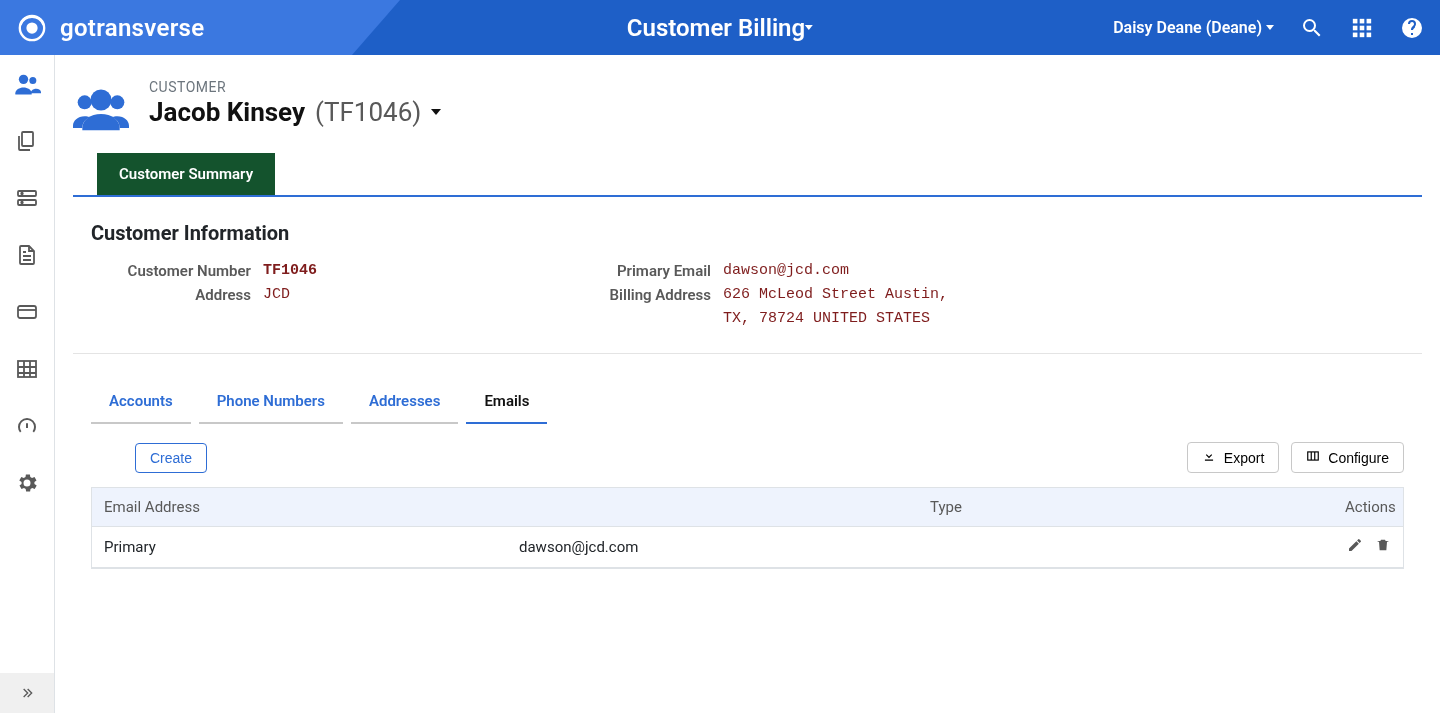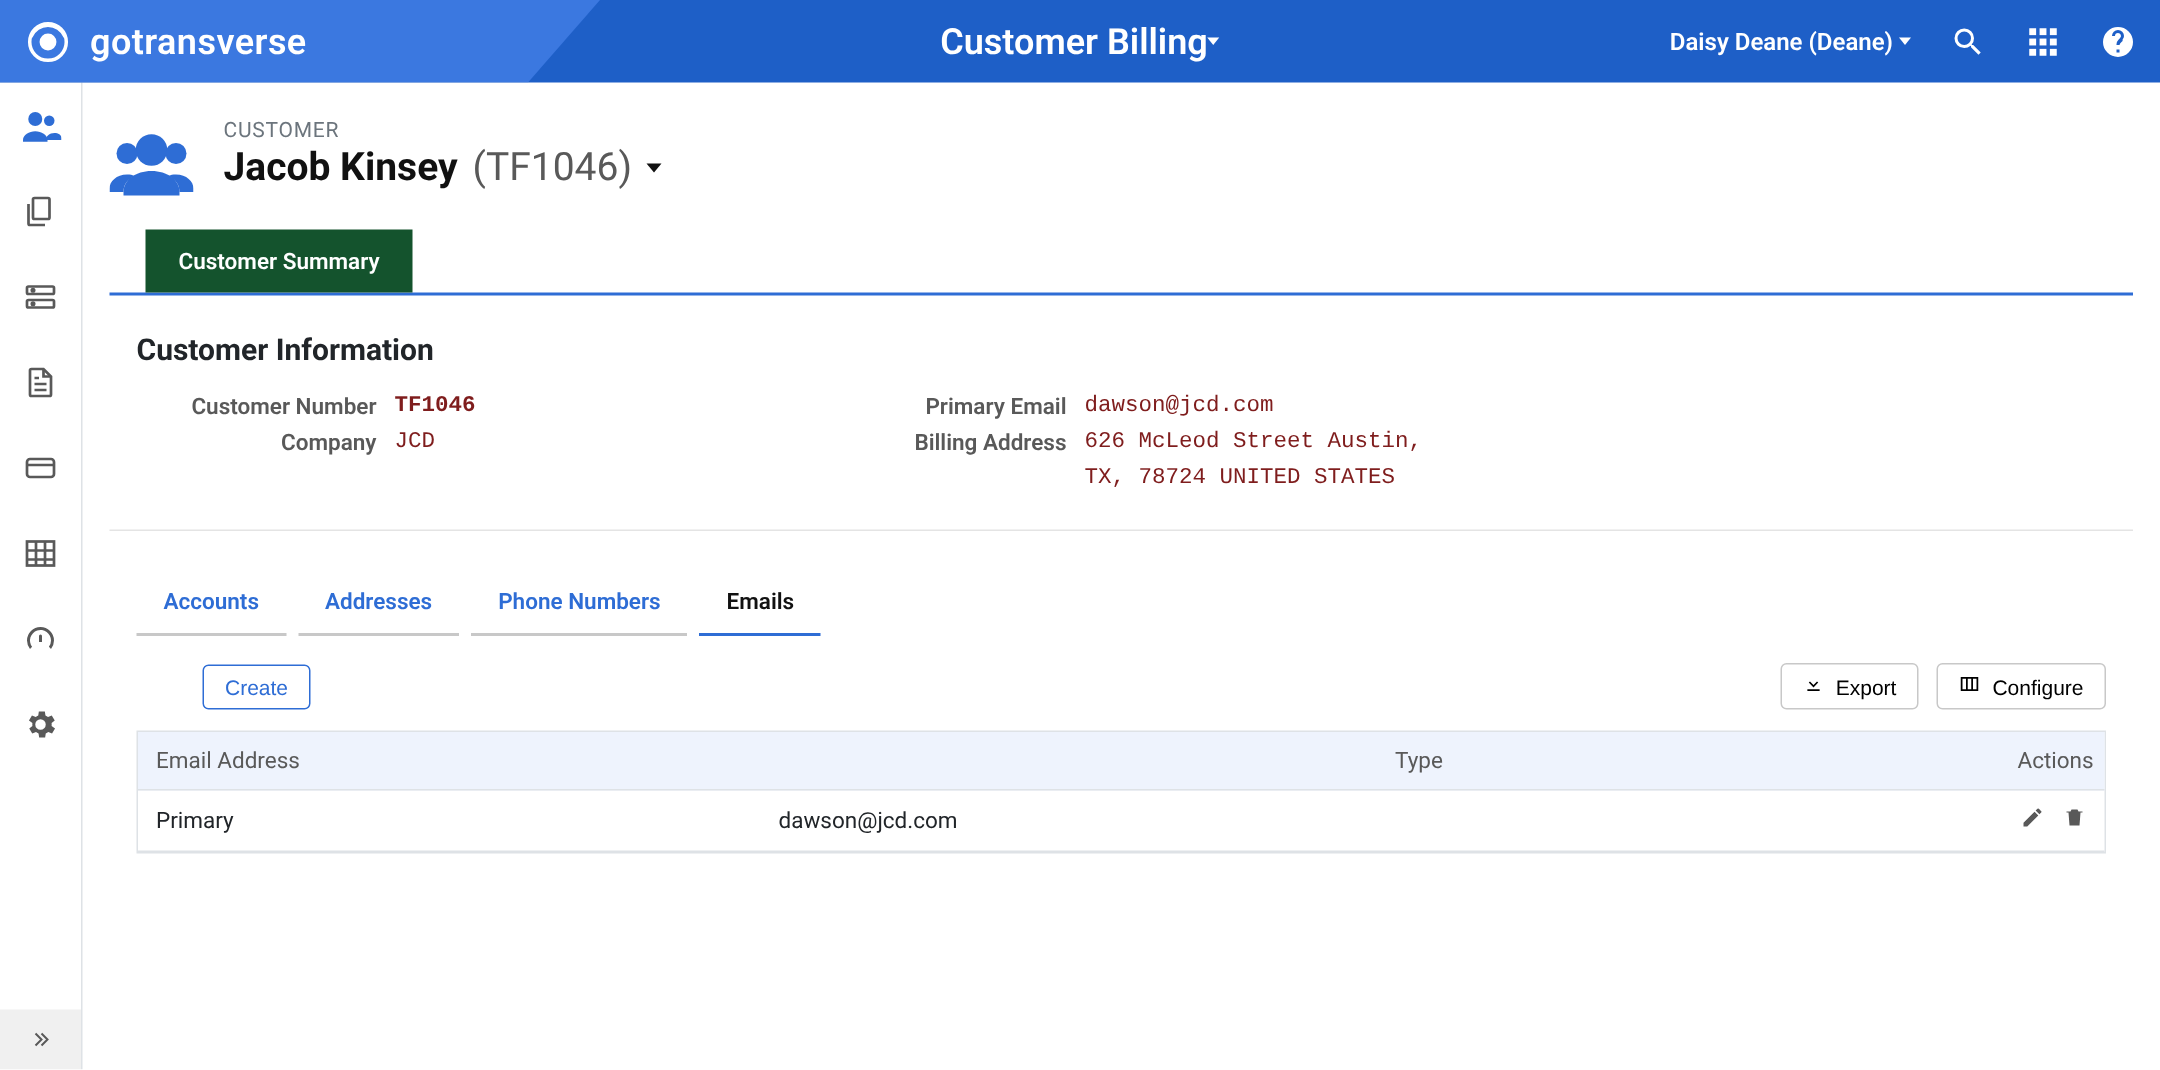--- a/index.html
+++ b/index.html
@@ -370,21 +370,21 @@
     <div class="top-tabs">
       <div class="top-tab active">Customer Summary</div>
     </div>
 
     <div class="section-title">Customer Information</div>
 
     <div class="info-grid">
       <div class="info-col left">
         <div class="info-labels" style="width:160px">
           <div>Customer Number</div>
-          <div>Company</div>
+          <div>Address</div>
         </div>
         <div class="info-values">
           <div style="font-weight:700">TF1046</div>
           <div>JCD</div>
         </div>
       </div>
       <div class="info-col">
         <div class="info-labels" style="width:140px">
           <div>Primary Email</div>
           <div>Billing Address</div>
@@ -392,22 +392,22 @@
         <div class="info-values">
           <div>dawson@jcd.com</div>
           <div>626 McLeod Street Austin,</div>
           <div>TX, 78724 UNITED STATES</div>
         </div>
       </div>
     </div>
 
     <div class="sub-tabs">
       <div class="sub-tab">Accounts</div>
+      <div class="sub-tab">Phone Numbers</div>
       <div class="sub-tab">Addresses</div>
-      <div class="sub-tab">Phone Numbers</div>
       <div class="sub-tab active">Emails</div>
     </div>
 
     <div class="action-row">
       <button class="btn btn-primary-outline">Create</button>
       <div class="btn-group">
         <button class="btn">
           <span>
             <svg viewBox="0 0 24 24" width="14" height="14" fill="currentColor">
                 <path d="M12 3v10l4-4 1.4 1.4L12 16 6.6 10.4 8 9l4 4V3zM5 18h14v2H5z"></path>

